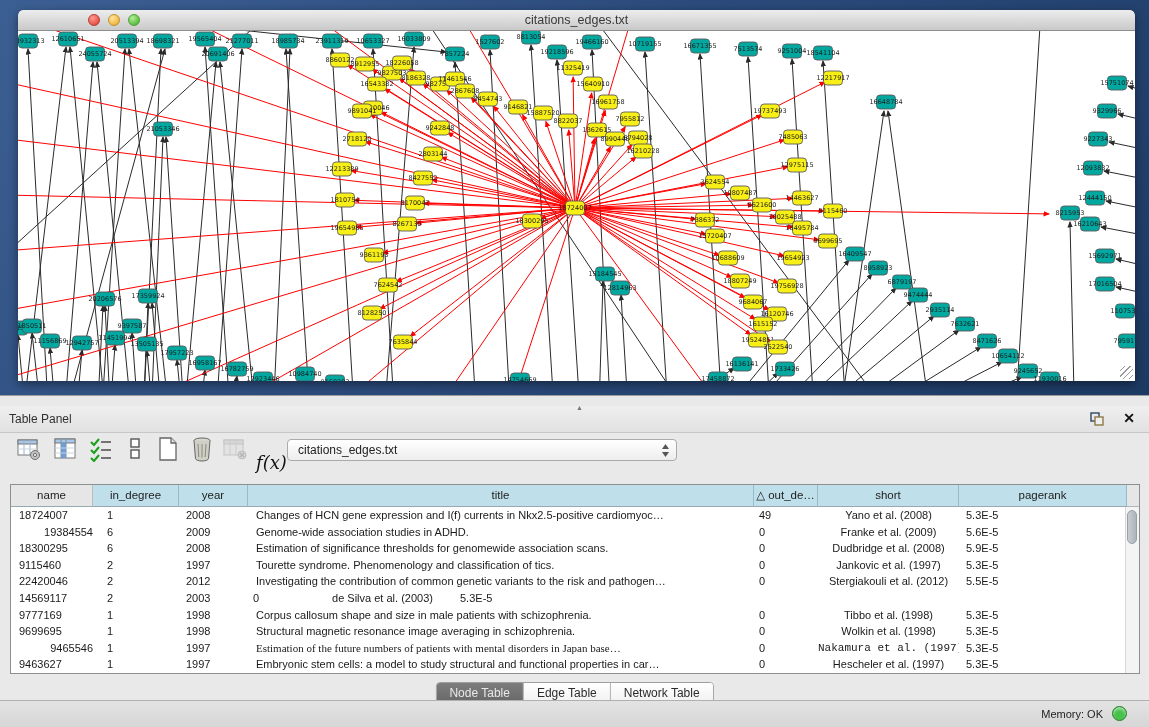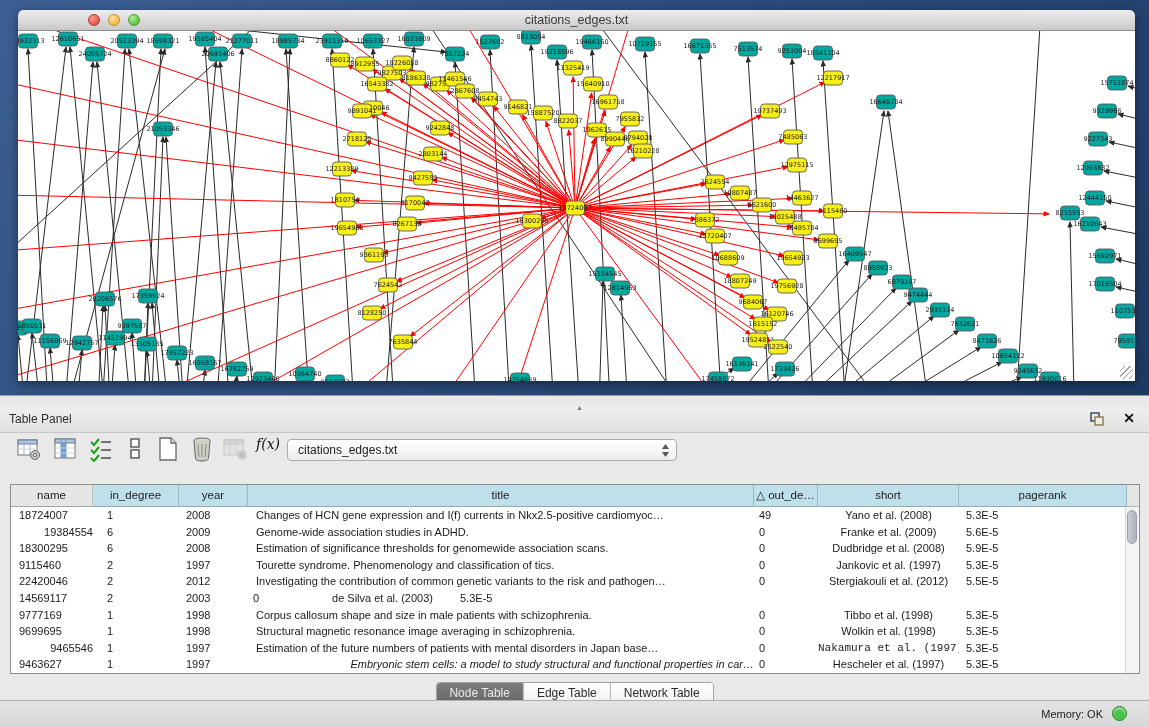--- a/index.html
+++ b/index.html
@@ -29,21 +29,21 @@
   #panelhdr{position:absolute;left:0;top:10px;width:100%;height:26px;background:linear-gradient(#efefef,#e2e2e2);
     border-bottom:1px solid #c7c7c7;}
   #panelhdr .ttl{position:absolute;left:9px;top:6px;font-size:12px;color:#303030;}
   #float-icon{position:absolute;right:44px;top:5px;width:16px;height:16px;cursor:pointer;}
   #close-icon{position:absolute;right:14px;top:4px;font-size:14px;font-weight:bold;color:#111;cursor:pointer;line-height:16px;}
   #panel-handle{position:absolute;left:50%;top:-1px;width:10px;height:6px;color:#777;font-size:7px;line-height:6px;text-align:center;}
 
   
   #ttoolbar{position:absolute;left:0;top:26px;width:100%;height:54px;}
   .tbtn{position:absolute;top:14px;width:26px;height:26px;cursor:pointer;}
-  #fx{font-size:14px;color:#111;font-family:"DejaVu Serif",serif;font-style:italic;top:14px;}
+  #fx{font-size:18px;color:#111;font-family:"DejaVu Serif",serif;font-style:italic;top:30px;}
   #tbl-select{position:absolute;left:287px;top:17px;width:390px;height:22px;box-sizing:border-box;
     border:1px solid #ababab;border-radius:4px;background:linear-gradient(#ffffff,#ededed);
     font-size:12px;color:#222;line-height:20px;padding-left:10px;cursor:pointer;}
   #tbl-select .arrows{position:absolute;right:6px;top:3px;}
 
   
   #dtable{position:absolute;left:10px;top:88px;width:1130px;height:190px;background:#fff;
     border:1px solid #8f8f8f;box-sizing:border-box;overflow:hidden;}
   #thead{position:absolute;left:0;top:0;height:22px;width:1116px;display:flex;}
   .hcell{box-sizing:border-box;height:22px;background:#bfe0eb;border-right:1px solid #96bcca;border-bottom:1px solid #96a9b0;
@@ -671,30 +671,30 @@
             <div class="tcell" style="width: 69px; text-align: left; padding-left: 7px;">1998</div>
             <div class="tcell" style="width: 506px; text-align: left; padding-left: 8px;">Structural magnetic resonance image averaging in schizophrenia.</div>
             <div class="tcell" style="width: 64px; text-align: left; padding-left: 5px;">0</div>
             <div class="tcell" style="width: 141px; text-align: center; padding-left: 0px;">Wolkin et al. (1998)</div>
             <div class="tcell" style="width: 168px; text-align: left; padding-left: 7px;">5.3E-5</div>
           </div>
           <div class="trow">
             <div class="tcell" style="width: 82px; text-align: right; padding-left: 8px;">9465546</div>
             <div class="tcell" style="width: 86px; text-align: left; padding-left: 14px;">1</div>
             <div class="tcell" style="width: 69px; text-align: left; padding-left: 7px;">1997</div>
-            <div class="tcell" style="width: 506px; text-align: left; padding-left: 8px;">Estimation of the future numbers of patients with mental disorders in Japan base…</div>
+            <div class="tcell" style="width: 506px; text-align: left; padding-left: 8px; font-family: Liberation Serif, serif;">Estimation of the future numbers of patients with mental disorders in Japan base…</div>
             <div class="tcell" style="width: 64px; text-align: left; padding-left: 5px;">0</div>
             <div class="tcell" style="width: 141px; text-align: left; padding-left: 0px; font-family: Liberation Mono, monospace;">Nakamura et al. (1997)</div>
             <div class="tcell" style="width: 168px; text-align: left; padding-left: 7px;">5.3E-5</div>
           </div>
           <div class="trow">
             <div class="tcell" style="width: 82px; text-align: left; padding-left: 8px;">9463627</div>
             <div class="tcell" style="width: 86px; text-align: left; padding-left: 14px;">1</div>
             <div class="tcell" style="width: 69px; text-align: left; padding-left: 7px;">1997</div>
-            <div class="tcell" style="width: 506px; text-align: right; padding-left: 8px; font-style: italic;">Embryonic stem cells: a model to study structural and functional properties in car…</div>
+            <div class="tcell" style="width: 506px; text-align: left; padding-left: 8px;">Embryonic stem cells: a model to study structural and functional properties in car…</div>
             <div class="tcell" style="width: 64px; text-align: left; padding-left: 5px;">0</div>
             <div class="tcell" style="width: 141px; text-align: center; padding-left: 0px;">Hescheler et al. (1997)</div>
             <div class="tcell" style="width: 168px; text-align: left; padding-left: 7px;">5.3E-5</div>
           </div>
         </div>
       <div id="vscroll">
         <div id="vthumb"></div>
       </div>
     </div>
 

